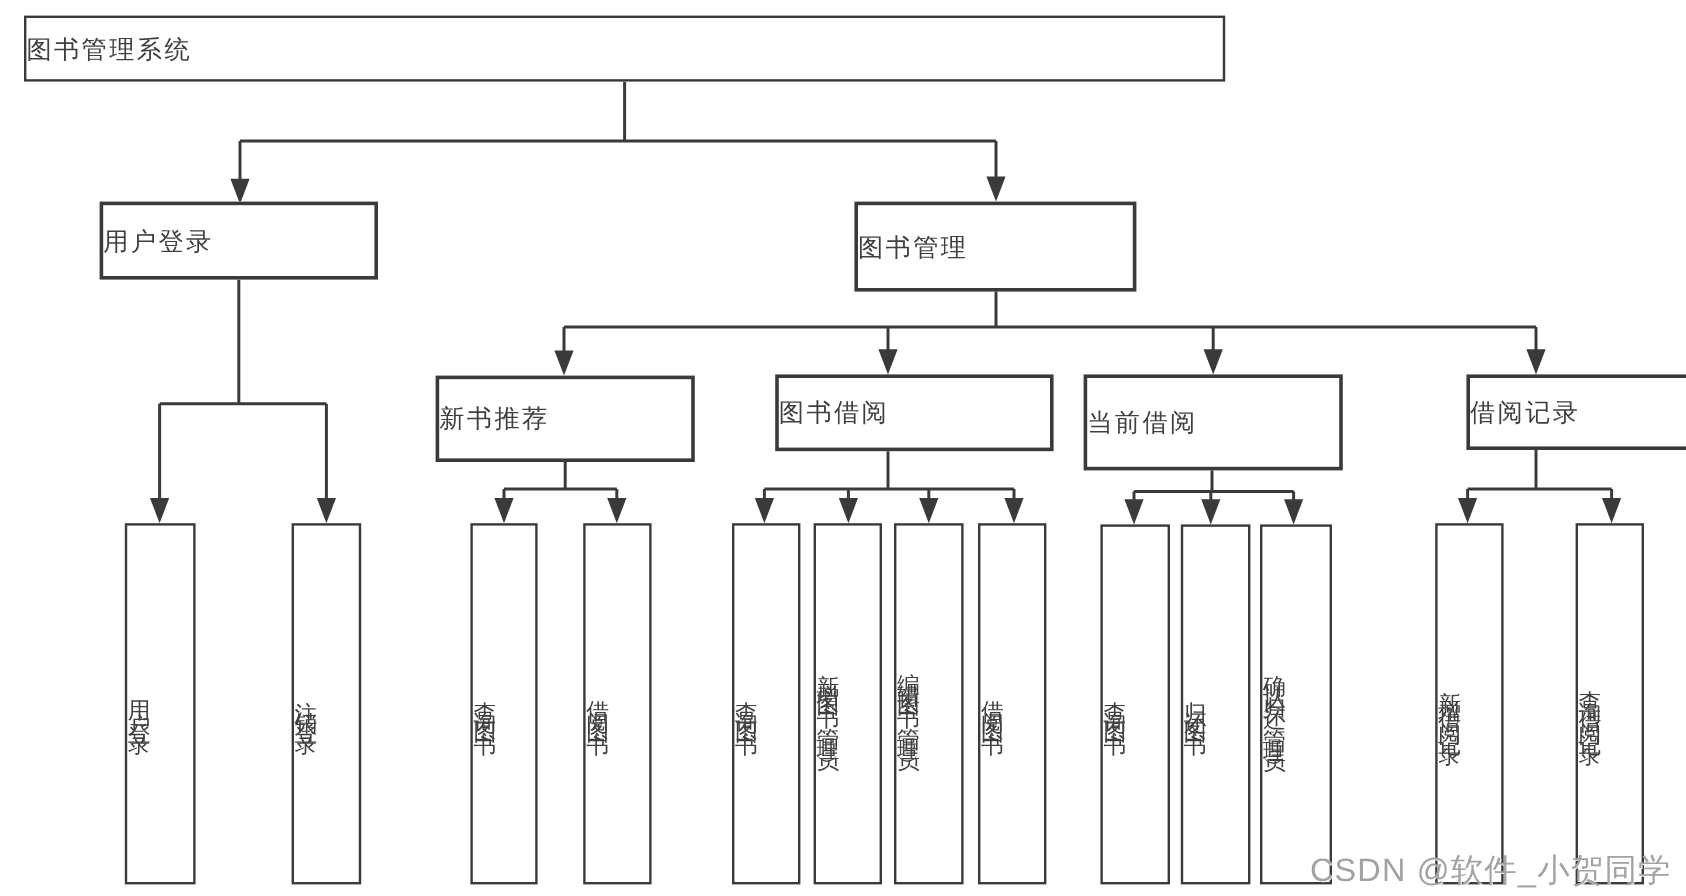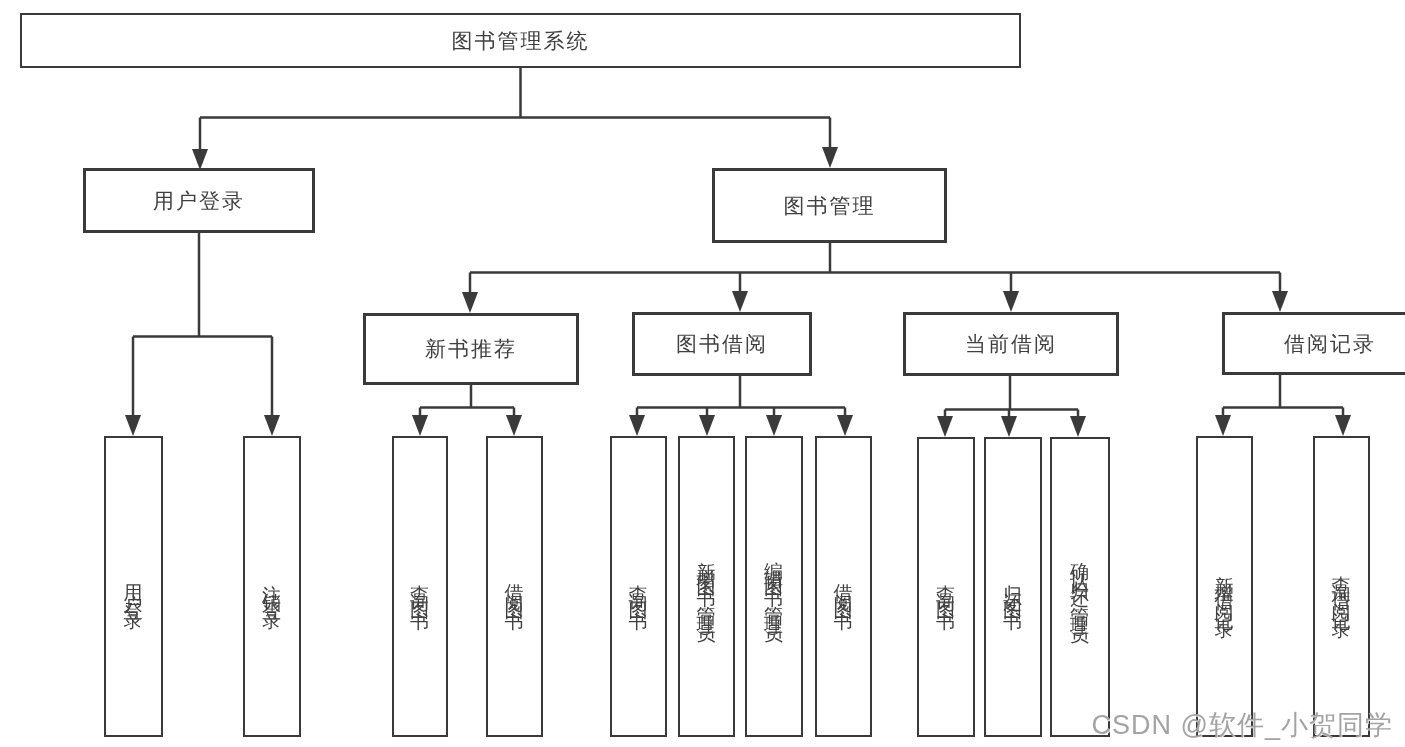--- a/index.html
+++ b/index.html
@@ -21,21 +21,21 @@
     position:absolute;left:0;top:0;width:1405px;height:747px;
     pointer-events:none;
   }
   .connector{stroke:var(--line);stroke-width:2.5;fill:none;}
   .arrowhead{fill:var(--line);stroke:none;}
   .box{
     position:absolute;
     box-sizing:border-box;
     background:var(--background);
     border:3px solid var(--box-border);
-    display:flex;align-items:center;justify-content:center;
+    display:flex;align-items:center;justify-content:flex-start;
     color:var(--text);
   }
   .box.root{border-width:2.5px;}
   .box.h span{
     font-size:21px;letter-spacing:2px;white-space:nowrap;
     color:var(--text);
   }
   .box.v{border-width:2.5px;}
   .box.v span{
     writing-mode:vertical-rl;
@@ -143,24 +143,24 @@
   <div class="box h" style="left:83px;top:168px;width:232px;height:65px">
     <span>用户登录</span>
   </div>
   <div class="box h" style="left:712px;top:168px;width:235px;height:75px">
     <span>图书管理</span>
   </div>
 
   <div class="box h" style="left:363px;top:313px;width:216px;height:72px">
     <span>新书推荐</span>
   </div>
-  <div class="box h" style="left:632px;top:312px;width:180px;height:64px">
+  <div class="box h" style="left:646px;top:312px;width:232px;height:64px">
     <span>图书借阅</span>
   </div>
-  <div class="box h" style="left:903px;top:312px;width:216px;height:64px">
+  <div class="box h" style="left:903px;top:312px;width:216px;height:80px">
     <span>当前借阅</span>
   </div>
   <div class="box h" style="left:1222px;top:312px;width:216px;height:63px">
     <span>借阅记录</span>
   </div>
 
   <div class="box v" style="left:104px;top:436px;width:59px;height:301px">
     <span>用户登录</span>
   </div>
   <div class="box v" style="left:243px;top:436px;width:58px;height:301px">

